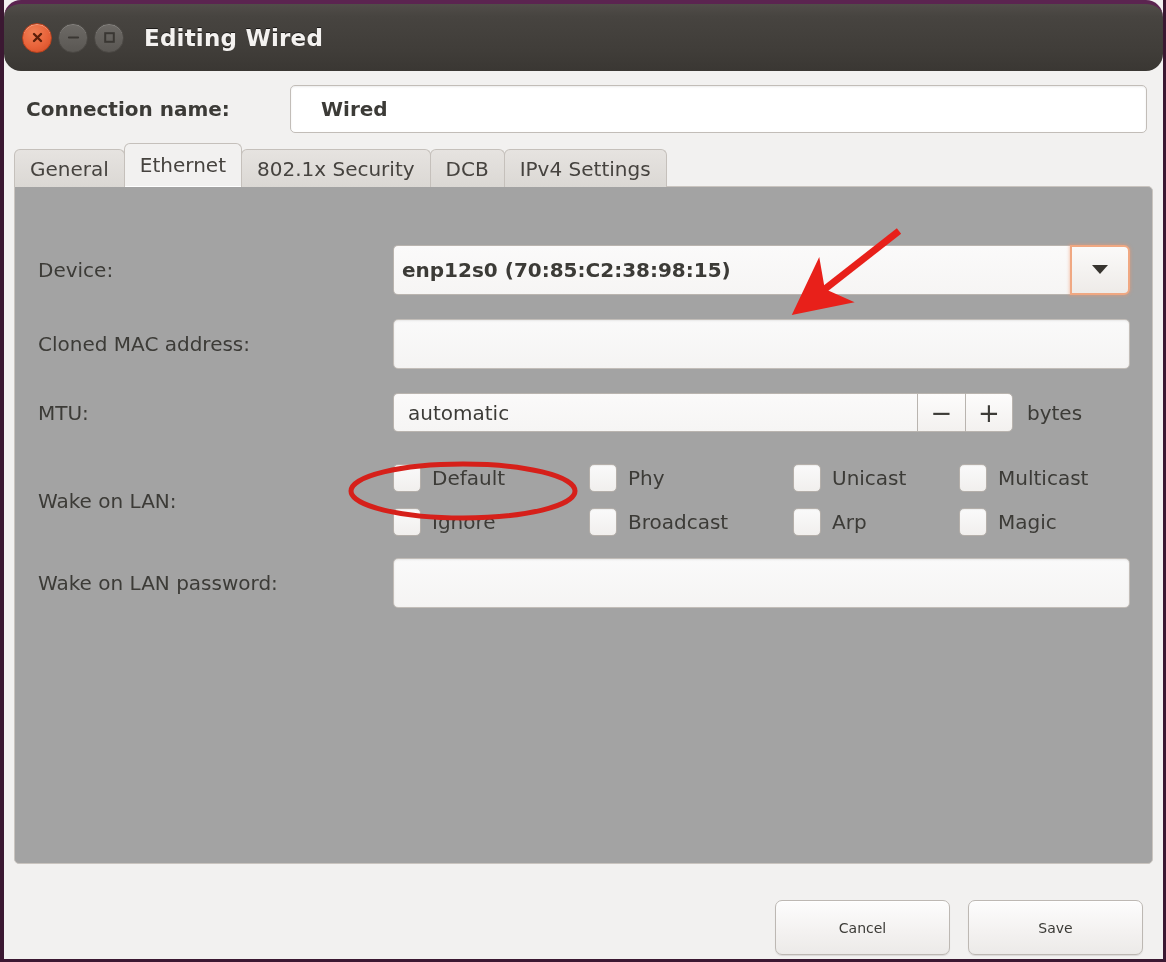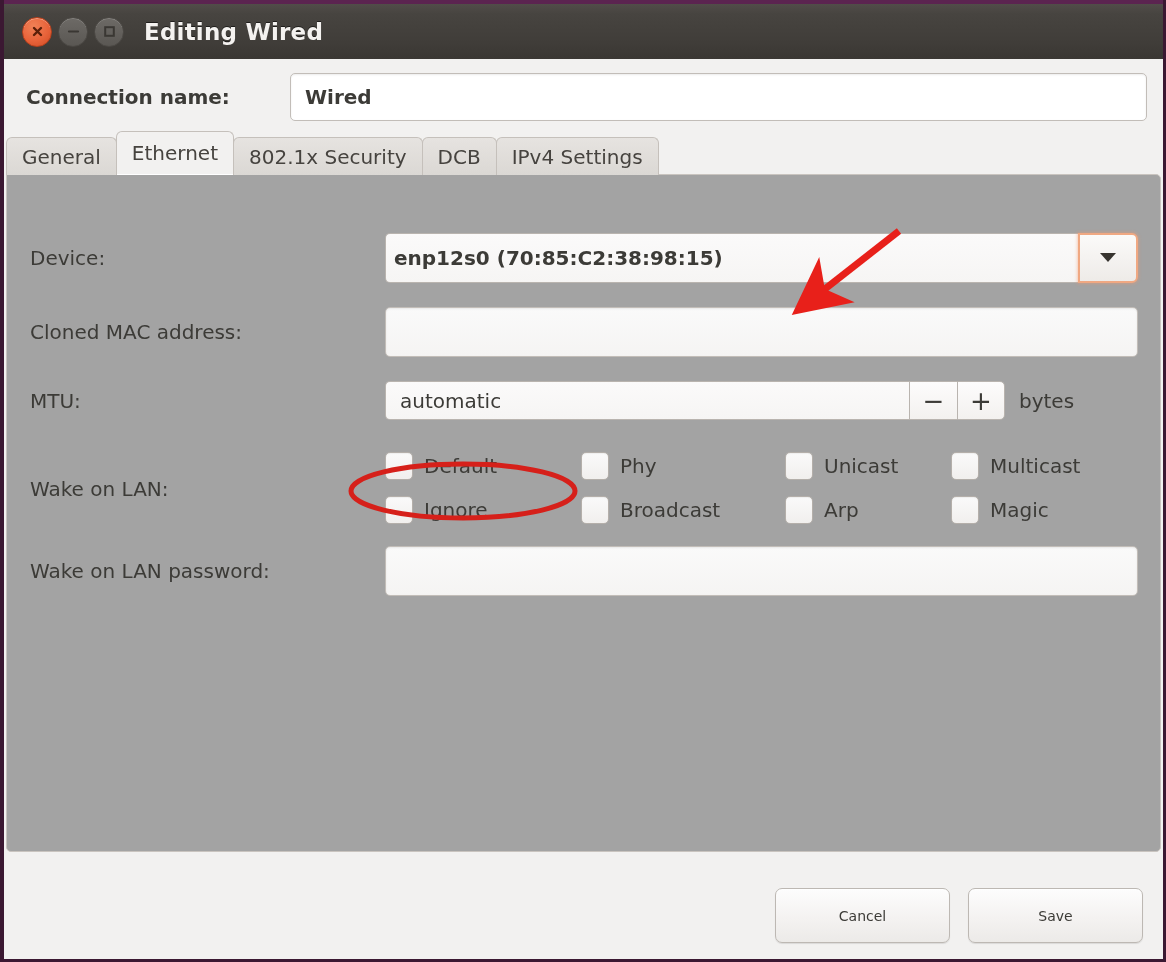--- a/index.html
+++ b/index.html
@@ -20,26 +20,27 @@
     box-sizing: border-box;
     border-left: 4px solid #3b1832;
     border-right: 3px solid #3b1832;
     border-bottom: 3px solid #3b1832;
     overflow: hidden;
   }
 
   
   .titlebar {
     position: relative;
-    height: 59px;
+    height: 71px;
     background: linear-gradient(to bottom, #514d49 0%, #474440 18%, #403d39 70%, #3a3733 100%);
     border-top: 4px solid #5b2450;
     box-sizing: border-box;
     display: flex;
     align-items: center;
+    border-radius: 17px;
   }
   .wbtns {
     display: flex;
     align-items: center;
     gap: 6px;
     margin-left: 18px;
   }
   .wbtn {
     width: 30px; height: 30px;
     border-radius: 50%;
@@ -91,31 +92,31 @@
   .entry {
     background: #fff;
     border: 1px solid #c2bdb8;
     border-radius: 5px;
     box-shadow: inset 0 1px 2px rgba(0,0,0,.08);
     font-size: 20px;
     color: #3c3b37;
     box-sizing: border-box;
     display: flex;
     align-items: center;
-    padding: 0 14px;
+    padding: 0 30px;
   }
   .conn-entry {
     height: 48px;
     flex: 1 1 auto;
     margin-right: 2px;
   }
 
   
   .notebook {
-    margin: 0 2px;
+    margin: 0 10px;
     position: relative;
   }
   .tabs {
     display: flex;
     align-items: flex-end;
     height: 44px;
     position: relative;
     z-index: 3;
   }
   .tab {

